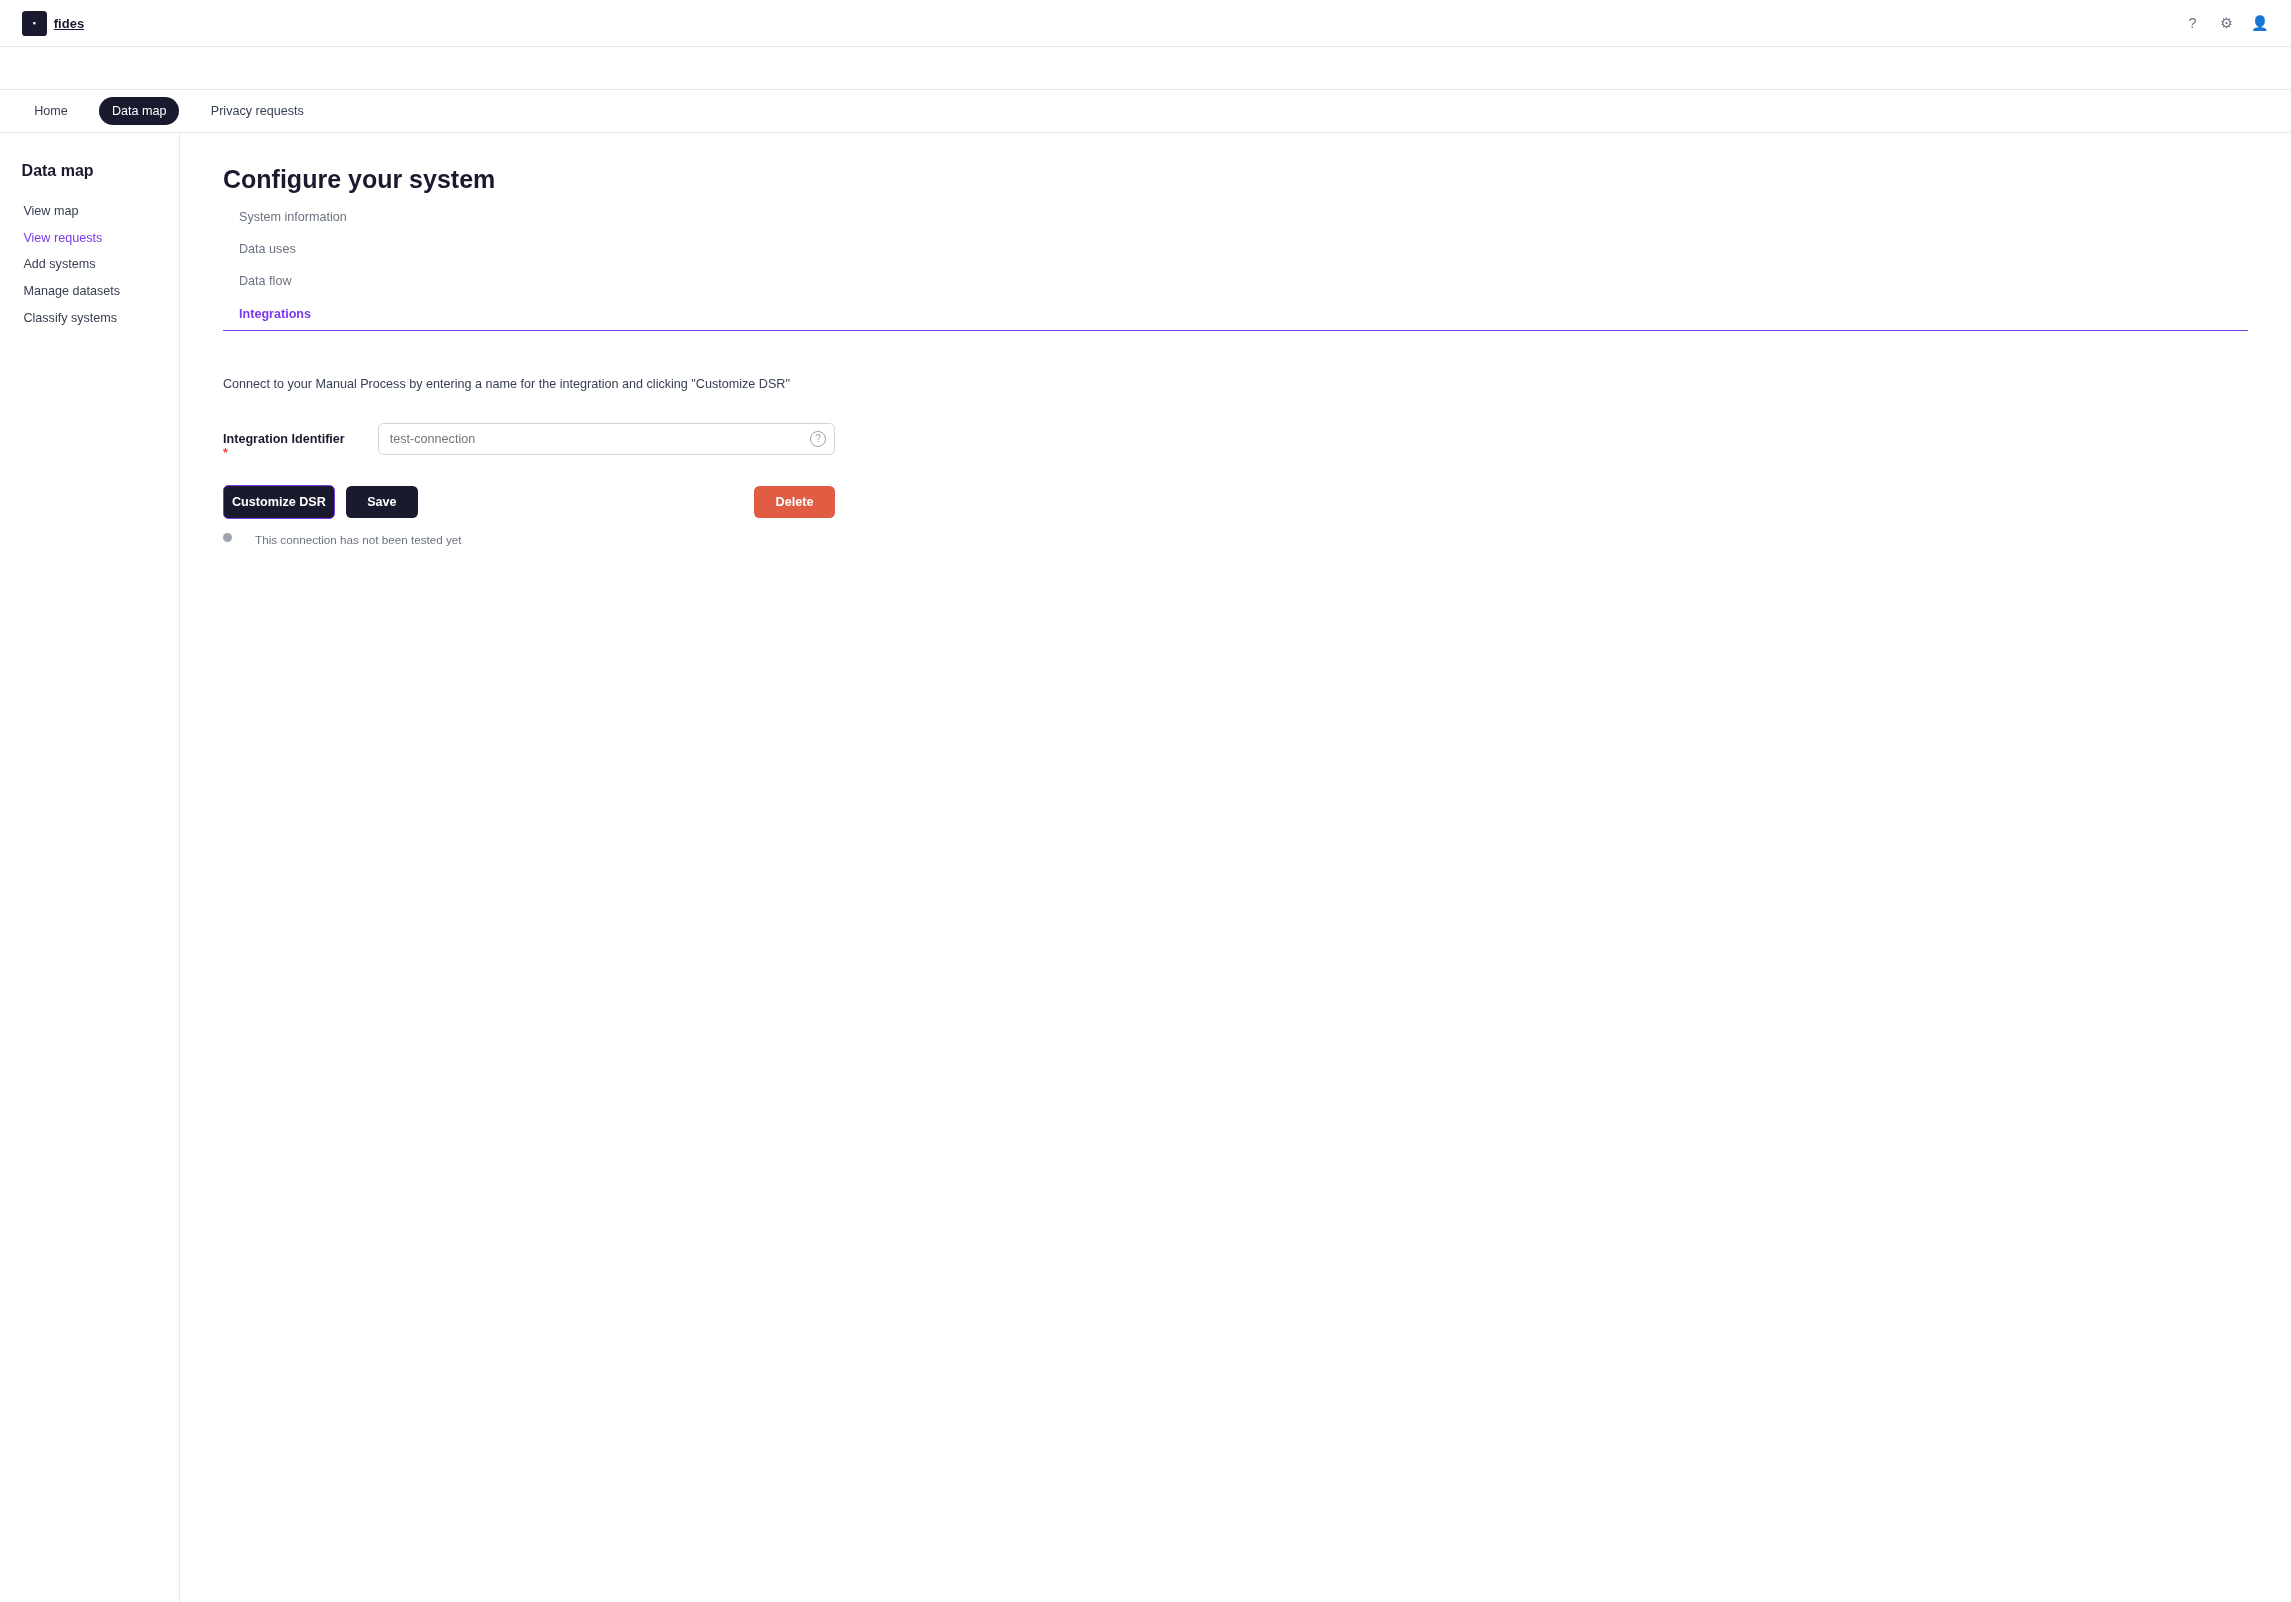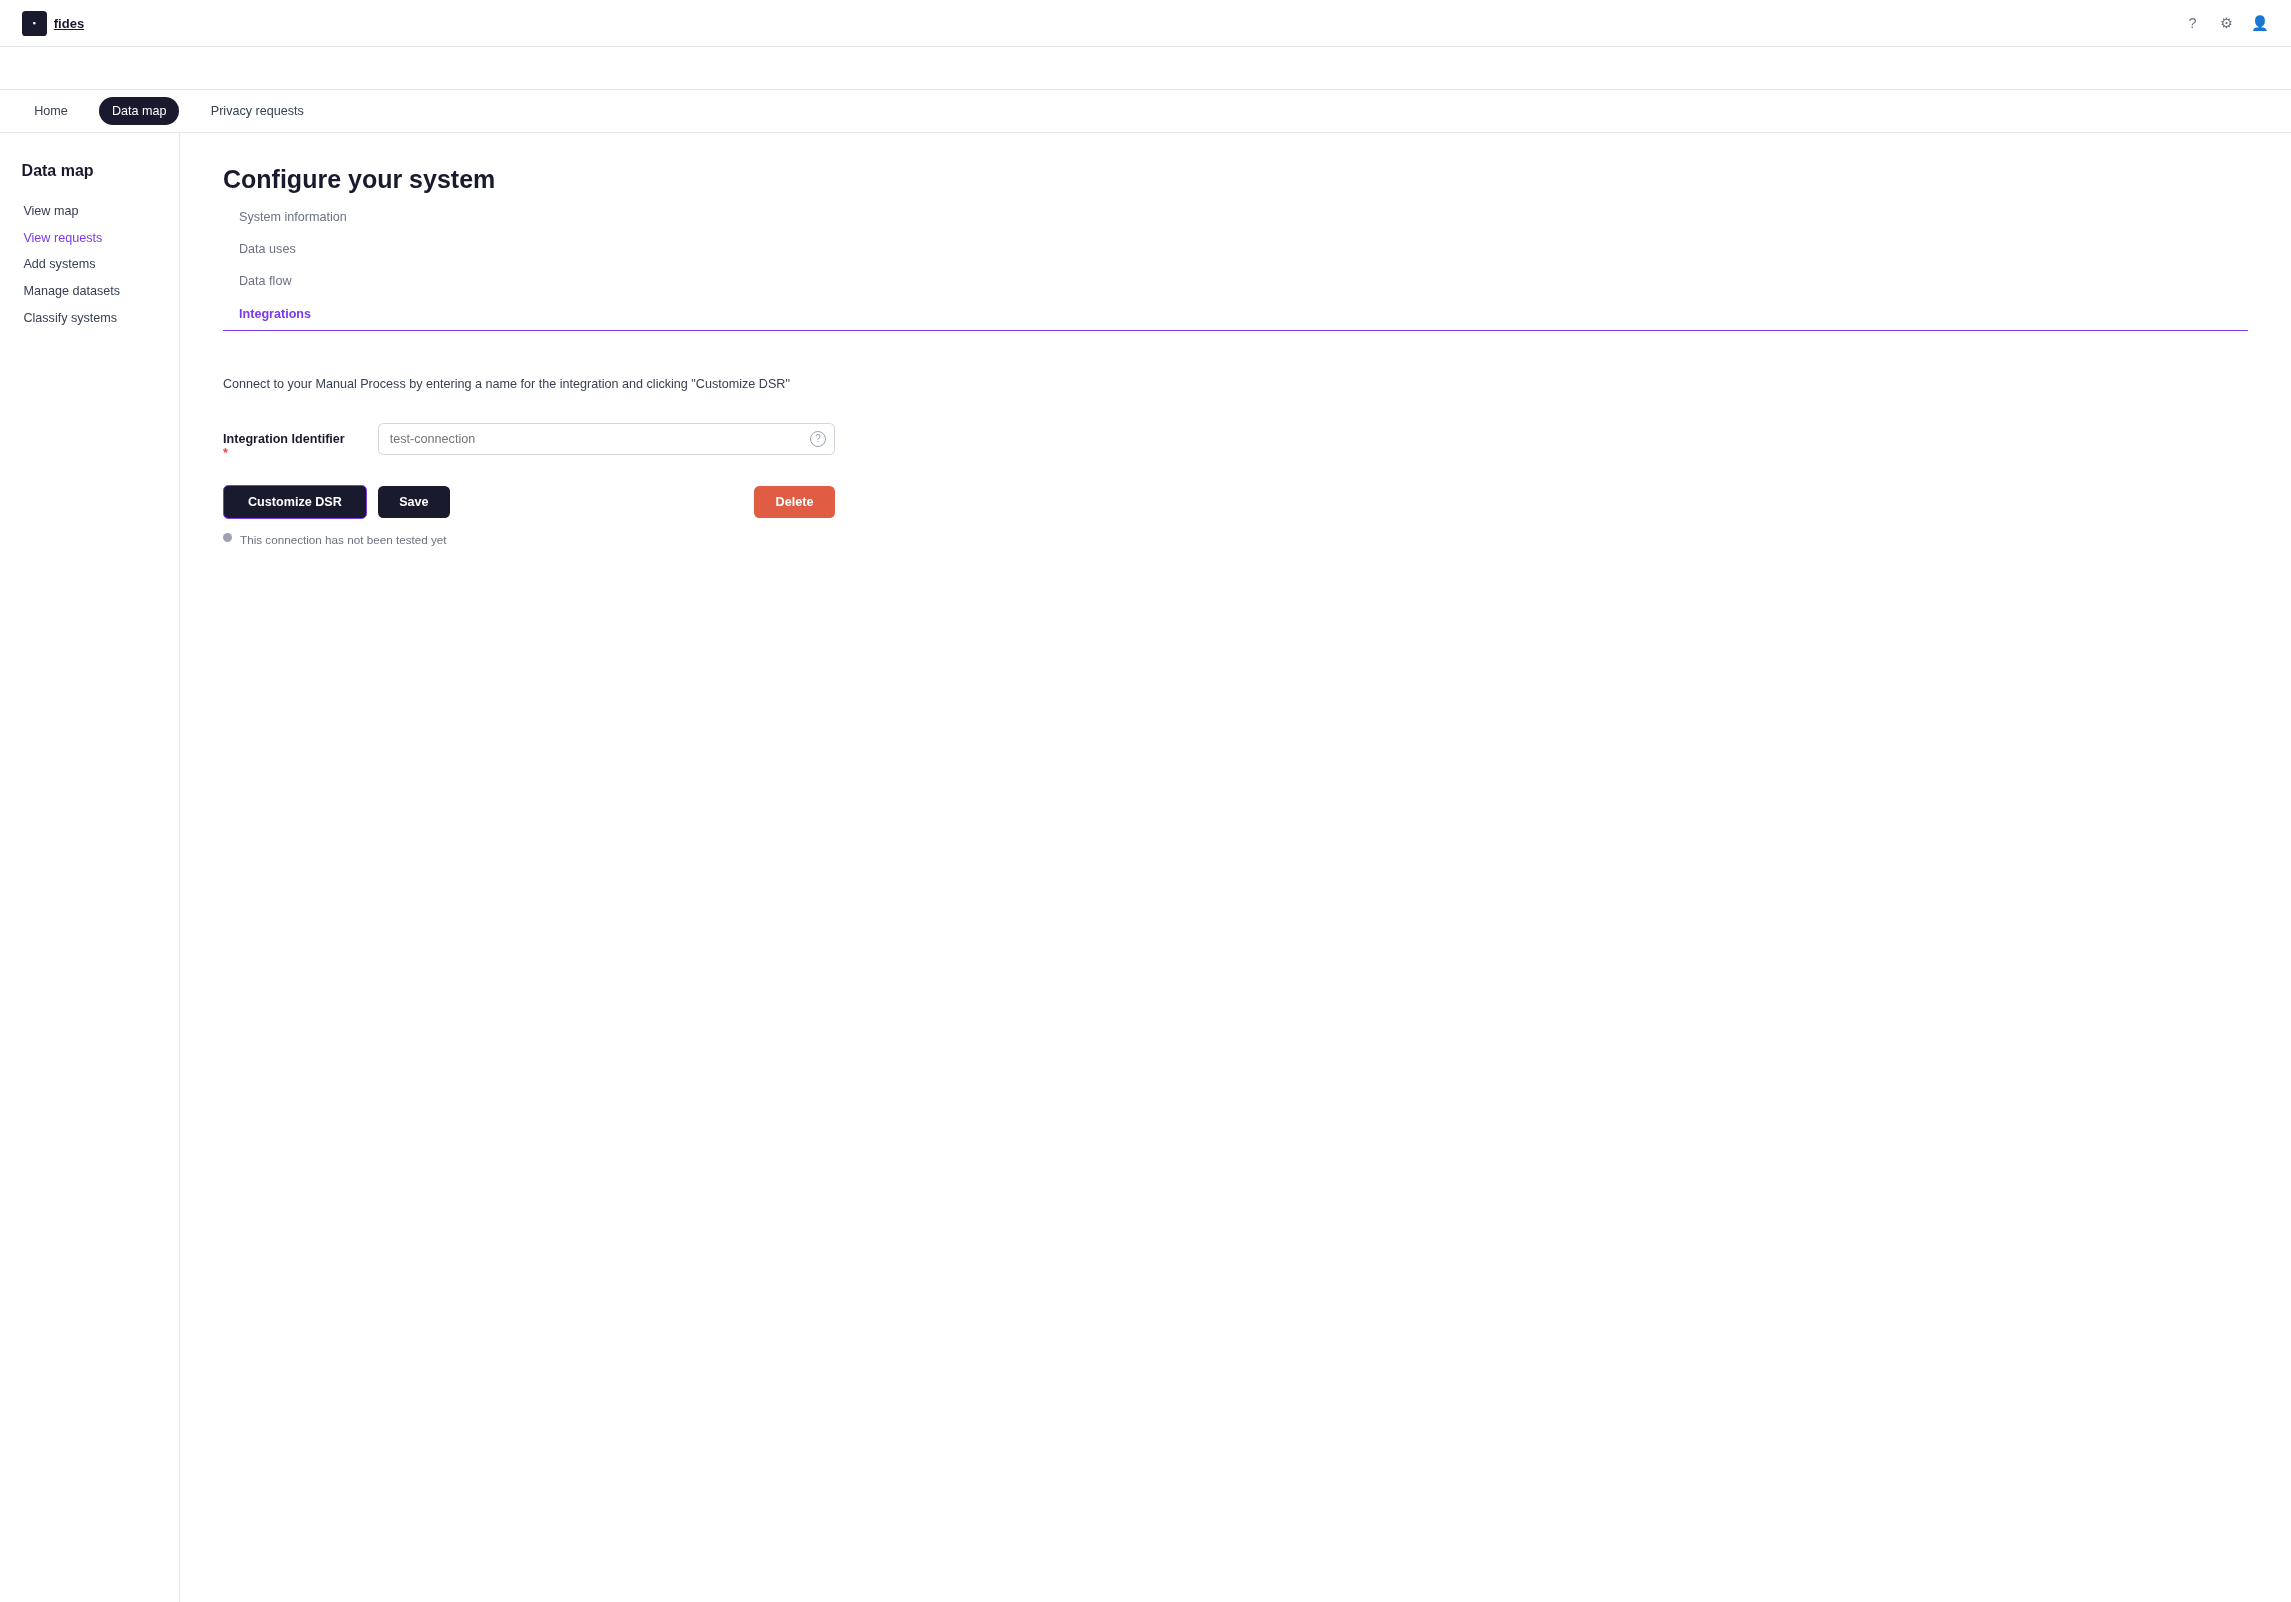--- a/index.html
+++ b/index.html
@@ -79,35 +79,35 @@
     }
     .help-icon {
       position: absolute; right: 9px; top: 50%; transform: translateY(-50%);
       width: 16px; height: 16px; border-radius: 50%; border: 1.4px solid #9ca3af;
       display: flex; align-items: center; justify-content: center; color: #9ca3af; font-size: 10px; cursor: pointer;
     }
 
     
     .action-row { display: flex; align-items: center; gap: 10.8px; margin-bottom: 14.4px; }
     .customize-btn {
-      padding: 9px 24px; background: #1a1a2e; color: #fff; border: 1.8px solid #7c3aed; border-radius: 5.4px;
+      padding: 9px 8px; background: #1a1a2e; color: #fff; border: 1.8px solid #7c3aed; border-radius: 5.4px;
       font-size: 12.6px; font-weight: 600; cursor: pointer;
     }
     .save-btn {
       padding: 9px 21.6px; background: #1a1a2e; color: #fff; border: none; border-radius: 5.4px;
       font-size: 12.6px; font-weight: 600; cursor: pointer;
     }
     .spacer { flex: 1; }
     .delete-btn {
       padding: 9px 21.6px; background: #e05d44; color: #fff; border: none; border-radius: 5.4px;
       font-size: 12.6px; font-weight: 600; cursor: pointer;
     }
 
     
-    .status-row { display: flex; gap: 8px; }
+    .status-row { display: flex; gap: 23px; }
     .status-dot { width: 9px; height: 9px; border-radius: 50%; background: #9ca3af; }
     .status-text { font-size: 11.7px; color: #6b7280; }
   </style>
 </head>
 <body>
 
 <nav class="topnav">
   <div class="topnav-left">
     <div class="logo-box">
       <span>▪</span>

